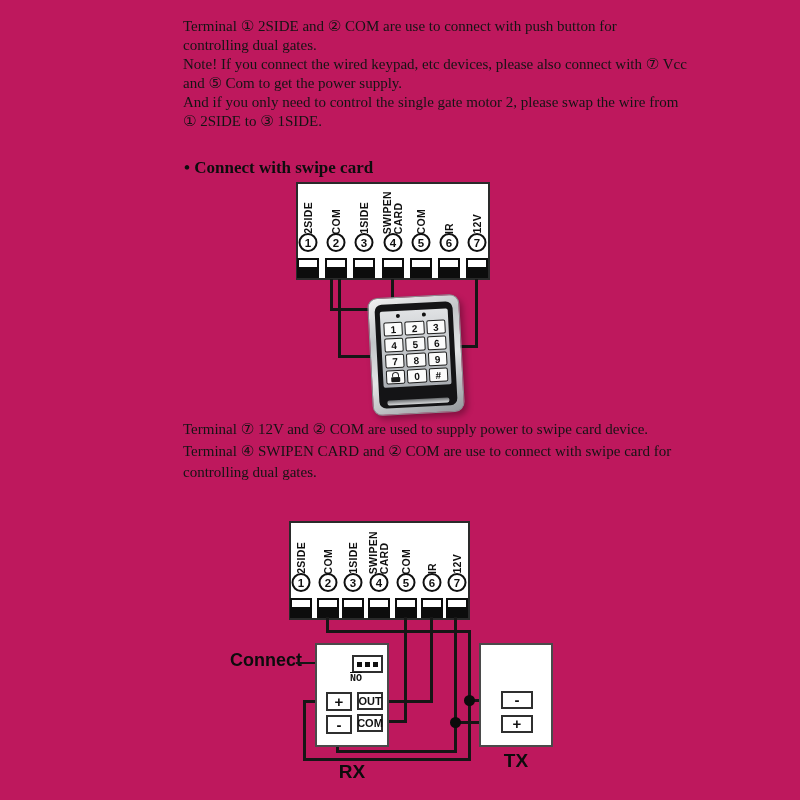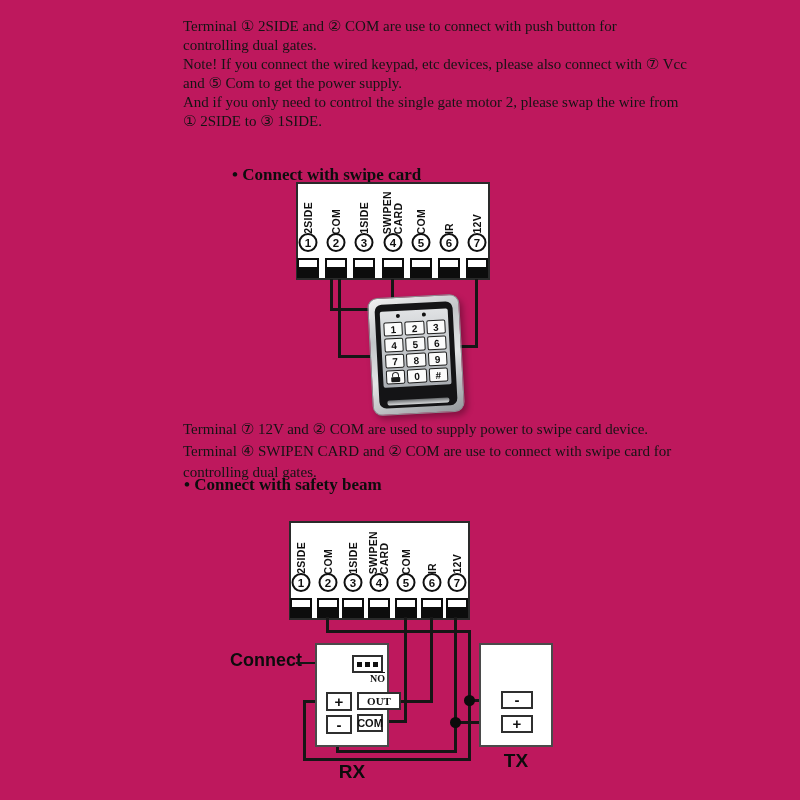--- a/index.html
+++ b/index.html
@@ -97,22 +97,22 @@
   }
   .sign { font-size:15px; line-height:10px; }
   .word { font-size:11px; letter-spacing:0; }
   .jumper-box {
     position:absolute; left:352px; top:655px; width:31px; height:18px;
     border:2px solid #2f2f2f; background:#fff;
     display:flex; align-items:center; justify-content:center; gap:3px;
   }
   .jpin { width:5px; height:5px; background:#101010; }
   .no-label {
-    position:absolute; left:350px; top:673px; width:35px; text-align:right;
-    font-family:Liberation Serif, serif; font-weight:700; font-size:10px;
+    position:absolute; left:350px; top:673px; width:35px; text-align:left;
+    font-family:Liberation Mono, monospace; font-weight:700; font-size:10px;
     text-decoration:overline; color:#111;
   }
   .big-label {
     position:absolute; font-family:"Liberation Sans","DejaVu Sans",sans-serif;
     font-weight:700; font-size:19px; color:#0c0c0c;
   }
   .jumper-label { left:230px; top:650px; width:66px; text-align:right; font-size:18px; }
   .rx-label { left:322px; top:761px; width:60px; text-align:center; }
   .tx-label { left:486px; top:750px; width:60px; text-align:center; }
 </style>
@@ -121,21 +121,21 @@
 
 <div class="page">
 
   <div class="para" style="left:183px; top:17px;">Terminal ① 2SIDE and ② COM are use to connect with push button for
 controlling dual gates.
 Note! If you connect the wired keypad, etc devices, please also connect with ⑦ Vcc
 and ⑤ Com to get the power supply.
 And if you only need to control the single gate motor 2, please swap the wire from
 ① 2SIDE to ③ 1SIDE.</div>
 
-  <div class="heading" style="left:184px; top:165px;margin-left:48px;">• Connect with swipe card</div>
+  <div class="heading" style="left:184px; top:158px;">• Connect with swipe card</div>
 
   <div class="strip strip1">
     <div class="cols">
 
         <div class="tcol">
           <div class="tlabel">2SIDE</div>
           <div class="tcircle">1</div>
           <div class="tblock"></div>
         </div>
 
@@ -211,21 +211,20 @@
         <div class="kp-key">#</div>
       </div>
     </div>
     <div class="kp-slot"></div>
   </div>
 
   <div class="para para2" style="left:183px; top:419px;">Terminal ⑦ 12V and ② COM are used to supply power to swipe card device.
 Terminal ④ SWIPEN CARD and ② COM are use to connect with swipe card for
 controlling dual gates.</div>
 
-  <div class="heading" style="left:184px; top:475px;">• Connect with safety beam</div>
 
   <div class="strip strip2">
     <div class="cols">
 
         <div class="tcol">
           <div class="tlabel">2SIDE</div>
           <div class="tcircle">1</div>
           <div class="tblock"></div>
         </div>
 
@@ -290,21 +289,21 @@
   <div class="wire" style="left:296px;top:662px;width:56px;height:2px;"></div>
 
   <div class="obox rx-box"></div>
   <div class="jumper-box">
     <span class="jpin"></span>
     <span class="jpin"></span>
     <span class="jpin"></span>
   </div>
   <div class="no-label">NO</div>
   <div class="term-sm sign" style="left:326px;top:692px;width:26px;height:19px;">+</div>
-  <div class="term-sm word" style="left:357px;top:692px;width:44px;height:18px;font-family:Liberation Serif, serif;">OUT</div>
+  <div class="term-sm word" style="left:357px;top:692px;width:26px;height:18px;">OUT</div>
   <div class="term-sm sign" style="left:326px;top:715px;width:26px;height:19px;">-</div>
   <div class="term-sm word" style="left:357px;top:714px;width:26px;height:18px;">COM</div>
   <div class="big-label rx-label">RX</div>
 
   <div class="obox tx-box"></div>
   <div class="term-sm sign" style="left:501px;top:691px;width:32px;height:18px;">-</div>
   <div class="term-sm sign" style="left:501px;top:715px;width:32px;height:18px;">+</div>
   <div class="big-label tx-label">TX</div>
 
 </div>

